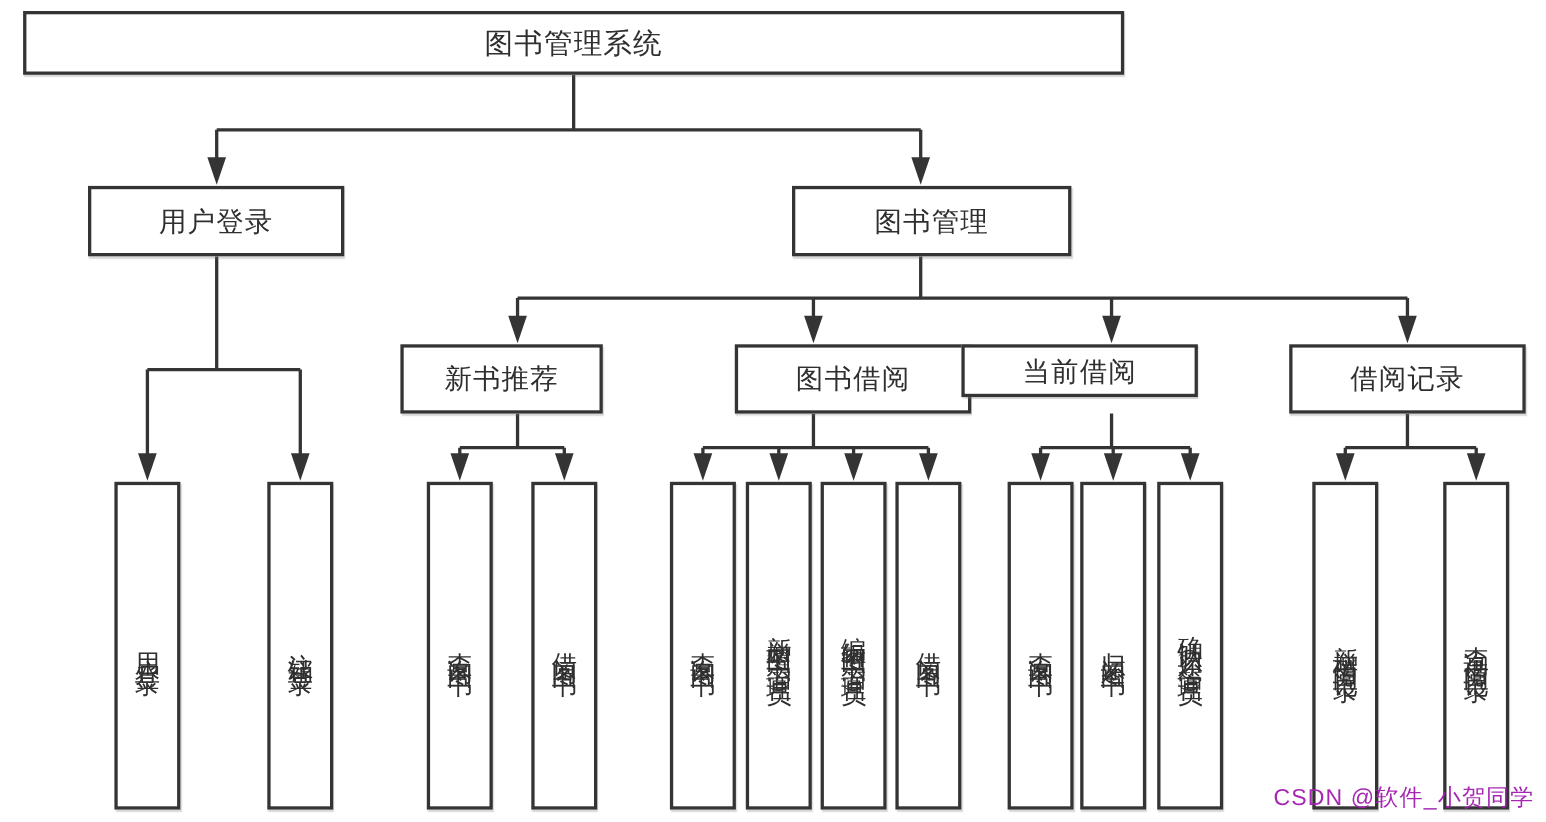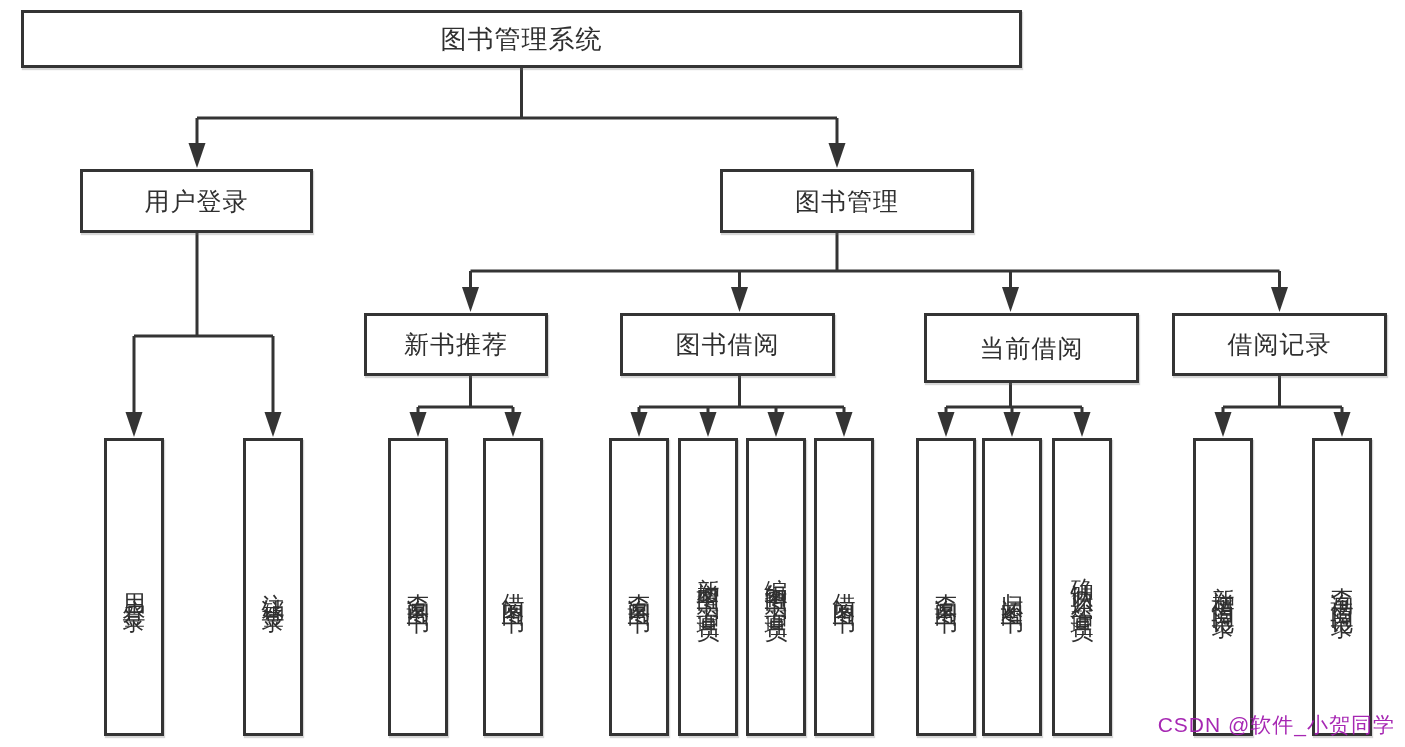--- a/index.html
+++ b/index.html
@@ -91,24 +91,24 @@
   <div class="node m-node" style="left:80px; top:169px; width:233px; height:64px;">
     <span>用户登录</span>
   </div>
   <div class="node m-node" style="left:720px; top:169px; width:254px; height:64px;">
     <span>图书管理</span>
   </div>
 
   <div class="node m-node" style="left:364px; top:313px; width:184px; height:63px;">
     <span>新书推荐</span>
   </div>
-  <div class="node m-node" style="left:620px; top:313px; width:215px; height:63px;">
+  <div class="node m-node" style="left:668px; top:313px; width:215px; height:63px;">
     <span>图书借阅</span>
   </div>
-  <div class="node m-node" style="left:924px; top:313px; width:215px; height:70px;">
+  <div class="node m-node" style="left:874px; top:313px; width:215px; height:48px;">
     <span>当前借阅</span>
   </div>
   <div class="node m-node" style="left:1172px; top:313px; width:215px; height:63px;">
     <span>借阅记录</span>
   </div>
 
   <div class="node leaf" style="left:104px;">
     <span>用户登录</span>
   </div>
   <div class="node leaf" style="left:243px;">

